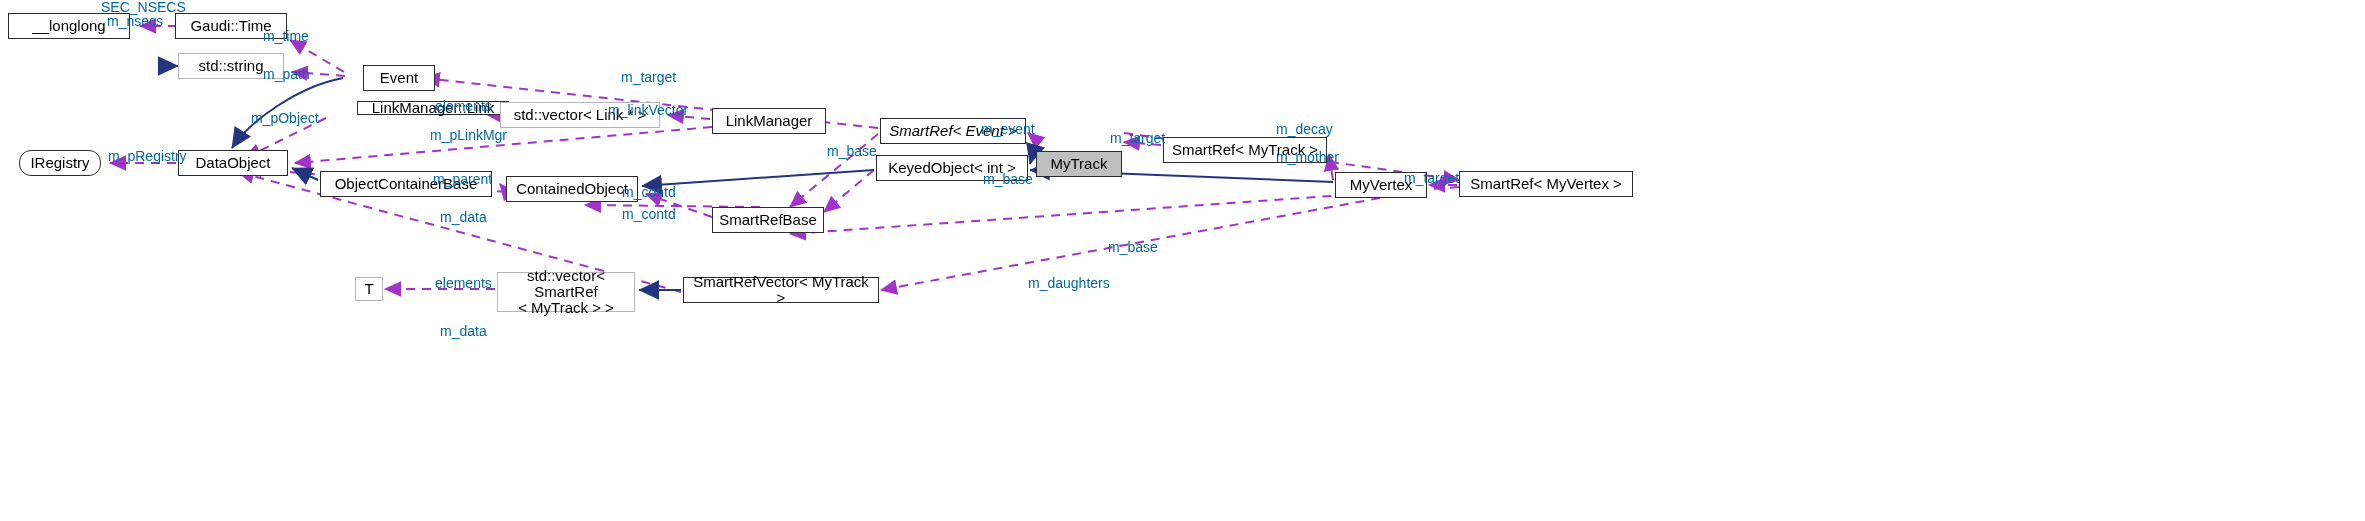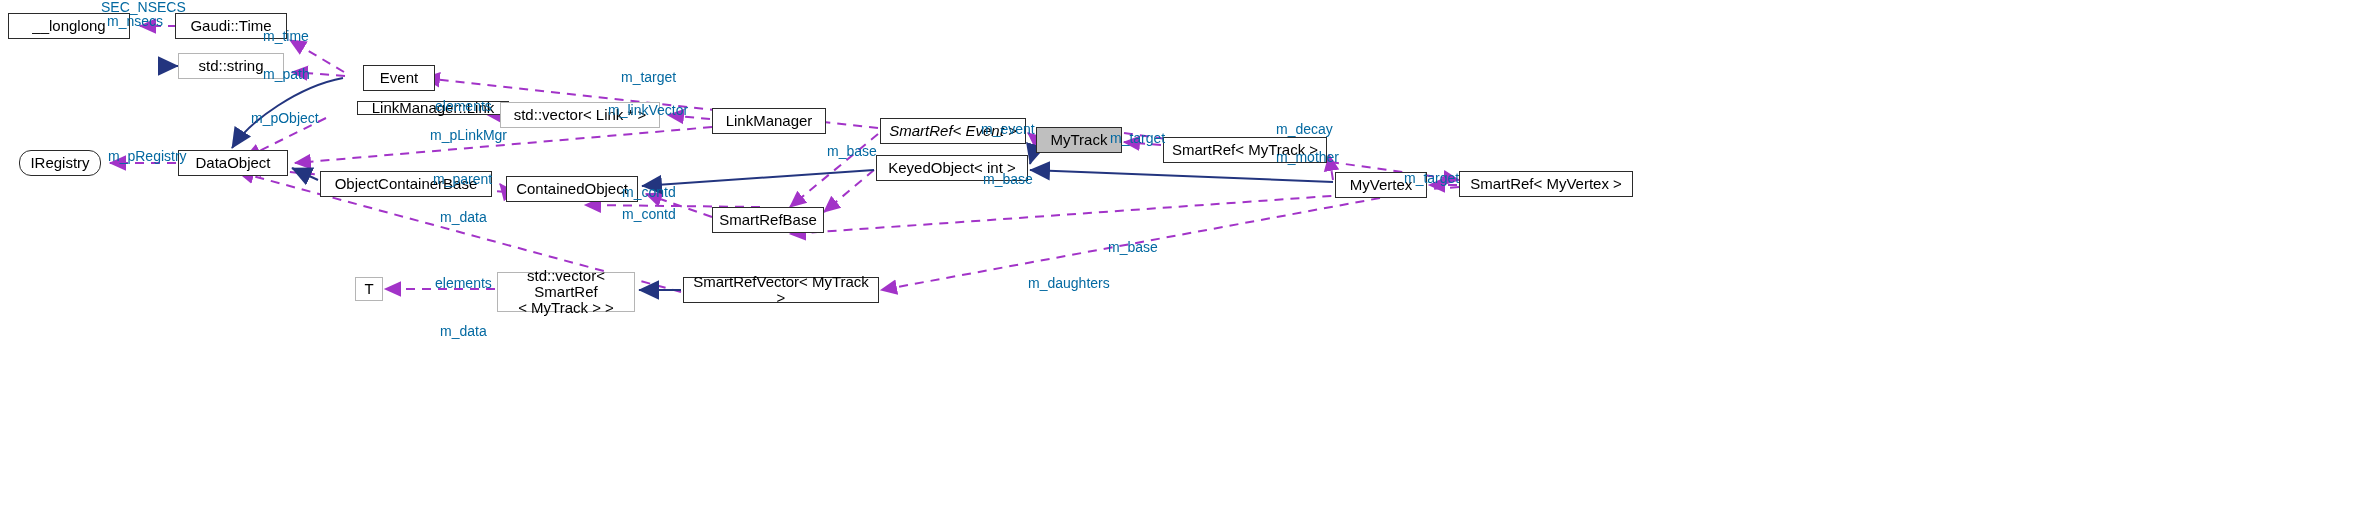--- a/index.html
+++ b/index.html
@@ -39,20 +39,21 @@
   }
   .node.solid {
     border: 1.5px solid #2b2b2b;
   }
   .node.faint {
     border: 1px solid #b5b5b5;
   }
   .node.focus {
     border: 1.5px solid #2b2b2b;
     background: #bfbfbf;
+    margin-top: 24px;
   }
   .edge-label {
     position: absolute;
     font-size: 14px;
     line-height: 15px;
     color: #0369a1;
     white-space: nowrap;
     background: transparent;
   }
 </style>

